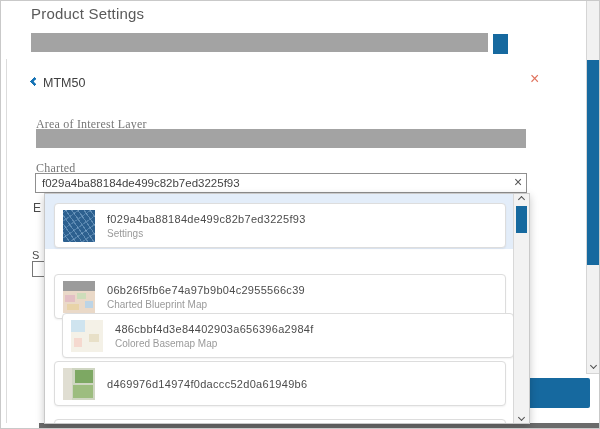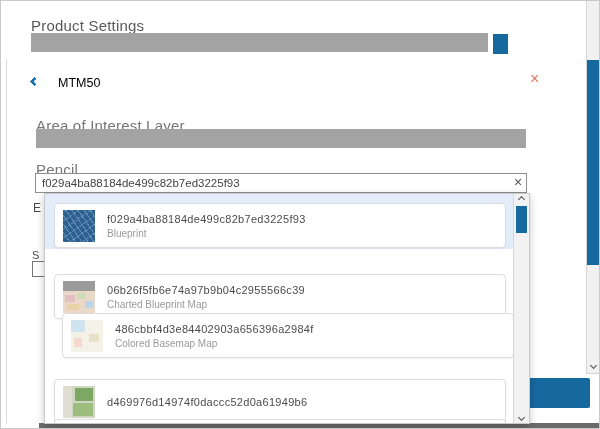--- a/index.html
+++ b/index.html
@@ -6,36 +6,36 @@
     --accent-blue:#16699f;
     --chevron-blue:#1673b5;
     --close-red:#e0745f;
     --redacted-gray:#a3a3a3;
     --selected-row-bg:#e3edf9;
   }
   *{margin:0;padding:0;box-sizing:border-box;}
   body{background:#fff;font-family:"Liberation Sans", sans-serif;}
   .page{position:relative;width:600px;height:429px;background:#fff;border:1px solid #c9c9c9;overflow:hidden;}
 
-  .title{position:absolute;left:30px;top:16px;font-size:15px;color:#595959;letter-spacing:.2px;}
+  .title{position:absolute;left:30px;top:4px;font-size:15px;color:#595959;letter-spacing:.2px;}
   .bar-redacted{position:absolute;background:var(--redacted-gray);}
   .bar-product{left:30px;top:32px;width:457px;height:19px;}
   .blue-square{position:absolute;left:492px;top:33px;width:15px;height:20px;background:var(--accent-blue);}
 
   .left-border{position:absolute;left:5px;top:58px;width:1px;height:364px;background:#dcdcdc;}
 
   .back-row{position:absolute;left:30px;top:74px;height:16px;}
   .chev{display:inline-block;border-left:1px solid #4f4f4f;border-bottom:1px solid #4f4f4f;width:5px;height:5px;}
   .chev-up{transform:rotate(135deg);}
   .chev-down{transform:rotate(-45deg);}
   .chev-back{position:absolute;left:0;top:3px;width:7px;height:7px;border-left:3px solid var(--chevron-blue);border-bottom:3px solid var(--chevron-blue);transform:rotate(45deg);border-radius:1px;}
-  .back-label{position:absolute;left:27px;top:1px;font-size:12.5px;color:#000000;white-space:nowrap;}
+  .back-label{position:absolute;left:12px;top:1px;font-size:12.5px;color:#404040;white-space:nowrap;}
   .close-x{position:absolute;left:529px;top:70px;font-size:16px;color:var(--close-red);line-height:16px;cursor:default;}
 
-  .field-label{position:absolute;font-size:15px;color:#767676;letter-spacing:.2px;}
+  .field-label{position:absolute;font-size:12px;color:#767676;letter-spacing:.2px;font-family:Liberation Serif, serif;}
   .lbl-aoi{left:35px;top:116px;}
   .bar-aoi{left:35px;top:128px;width:490px;height:19px;}
   .lbl-basemap{left:35px;top:160px;}
   .basemap-input{position:absolute;left:34px;top:172px;width:492px;height:20px;border:1px solid #8f8f8f;background:#fff;font-family:"Liberation Sans",sans-serif;font-size:11.5px;color:#444;padding:0 22px 0 6px;border-radius:0;}
   .clear-x{position:absolute;left:508px;top:172px;width:18px;height:20px;font-size:14px;color:#555;text-align:center;line-height:19px;}
 
   .frag{position:absolute;z-index:1;color:#4a4a4a;}
   .frag-e{left:32px;top:200px;font-size:12px;}
   .frag-s{left:31px;top:248px;font-size:11px;}
   .frag-checkbox{position:absolute;z-index:1;left:31px;top:260px;width:14px;height:16px;border:1px solid #777;background:#fff;}
@@ -77,59 +77,59 @@
 
   <div class="back-row">
     <span class="chev-back"></span>
     <span class="back-label">MTM50</span>
   </div>
   <div class="close-x">×</div>
 
   <div class="field-label lbl-aoi">Area of Interest Layer</div>
   <div class="bar-redacted bar-aoi"></div>
 
-  <div class="field-label lbl-basemap">Pencil</div>
+  <div class="field-label lbl-basemap">Charted</div>
   <input class="basemap-input" type="text" value="f029a4ba88184de499c82b7ed3225f93" style="">
   <div class="clear-x">×</div>
 
   <div class="frag frag-e">E</div>
   <div class="frag frag-s">S</div>
   <div class="frag-checkbox"></div>
 
   <button class="primary-btn"></button>
   <div class="bottom-strip"></div>
 
   <div class="dropdown">
     <div class="selected-zone"></div>
 
     <div class="dd-card" style="top:9px;">
       <div class="thumb thumb-blueprint"></div>
       <div class="txt">
         <span class="dd-id">f029a4ba88184de499c82b7ed3225f93</span>
-        <span class="dd-name">Blueprint</span>
+        <span class="dd-name">Settings</span>
       </div>
     </div>
 
     <div class="dd-card" style="top:80px;">
       <div class="thumb thumb-charted"></div>
       <div class="txt">
         <span class="dd-id">06b26f5fb6e74a97b9b04c2955566c39</span>
         <span class="dd-name">Charted Blueprint Map</span>
       </div>
     </div>
 
     <div class="dd-card" style="top:119px;margin-left:8px;">
       <div class="thumb thumb-pencil"></div>
       <div class="txt">
         <span class="dd-id">486cbbf4d3e84402903a656396a2984f</span>
         <span class="dd-name">Colored Basemap Map</span>
       </div>
     </div>
 
-    <div class="dd-card" style="top:185px;">
+    <div class="dd-card" style="top:167px;">
       <div class="thumb thumb-community"></div>
       <div class="txt">
         <span class="dd-id">d469976d14974f0daccc52d0a61949b6</span>
       </div>
     </div>
 
     <div class="dd-card" style="top:225px;"></div>
 
     <div class="dd-scrollbar">
       <div class="dd-sb-up">

